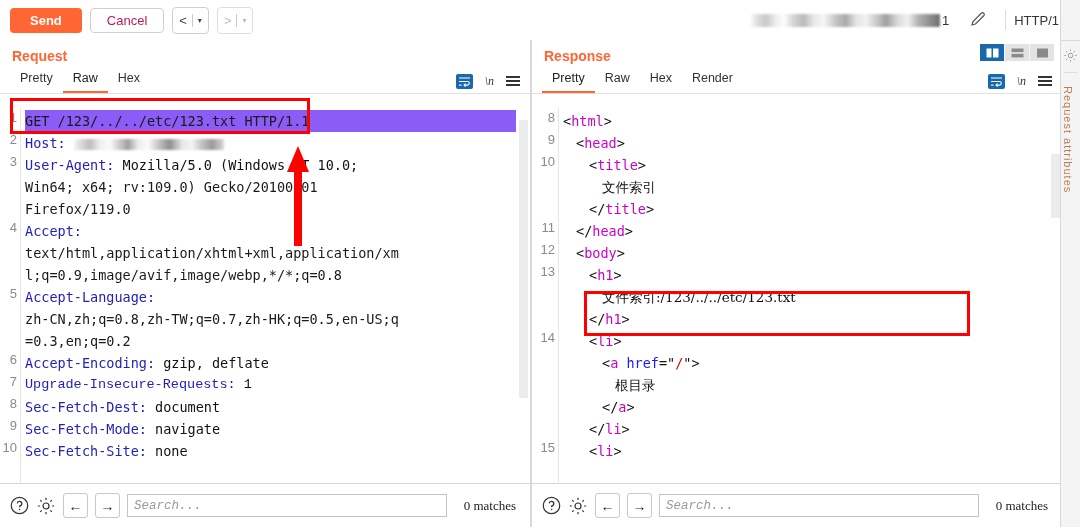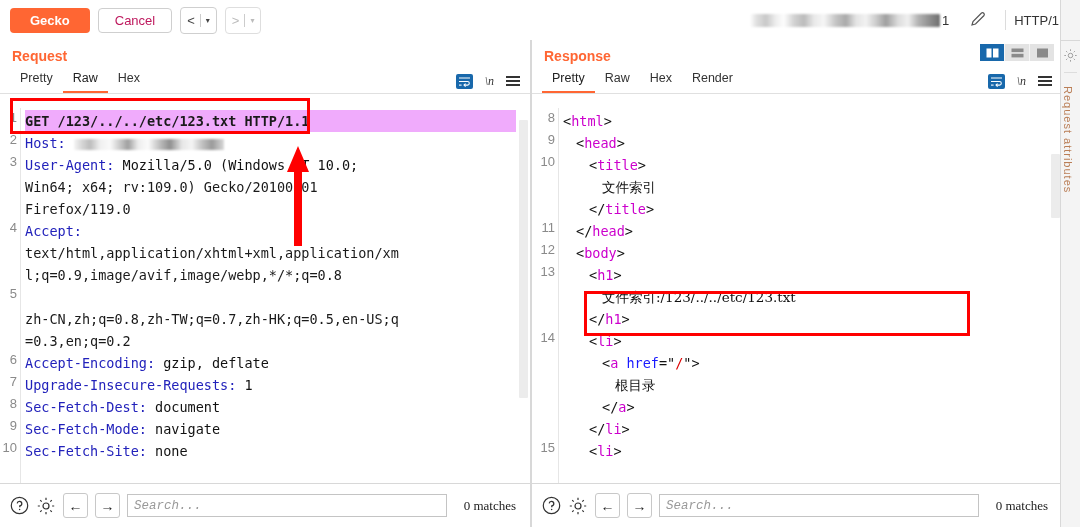--- a/index.html
+++ b/index.html
@@ -116,21 +116,21 @@
     overflow:hidden;
   }
   .ln{
     position:absolute;right:3px;color:#8a8a8a;font-size:13px;
     font-family:"Liberation Sans",sans-serif;text-align:right;
   }
   .row{
     position:absolute;left:4px;right:0;font-size:13.5px;white-space:pre;
     line-height:22px;
   }
-  .row.hl{background:#f0abfc;font-weight:bold;}
+  .row.hl{background:#8b5cf6;}
   .k-hdr{color:#2222bb;}
   .k-val{color:#111;}
   .k-tag{color:#cc00cc;}
   .k-attr{color:#1a1aff;}
   .k-str{color:#dd0000;}
   .k-txt{color:#111;}
   .cjk{font-family:"DejaVu Serif","Liberation Serif",serif;}
 
   .host-blur{
     display:inline-block;width:150px;height:11px;vertical-align:middle;
@@ -190,21 +190,21 @@
   
   .ann-box{position:absolute;border:3px solid #ff0000;box-sizing:border-box;pointer-events:none;}
   .ann-arrow{position:absolute;pointer-events:none;}
 </style>
 </head>
 <body>
 
 <div class="app">
 
   <div class="toolbar">
-    <button class="btn-send">Gecko</button>
+    <button class="btn-send">Send</button>
     <button class="btn-cancel">Cancel</button>
 
     <div class="btn-nav">
       <span>&lt;</span>
       <span class="sep"></span>
       <span class="caret">▾</span>
     </div>
 
     <div class="btn-nav dim">
       <span>&gt;</span>
@@ -271,24 +271,25 @@
         </div>
       <div class="code" id="req-code">
           <div class="row hl" style="top: 2px;">GET /123/../../etc/123.txt HTTP/1.1</div>
           <div class="row" style="top: 24px;"><span class="k-hdr">Host:</span> <span class="host-blur"></span></div>
           <div class="row" style="top: 46px;"><span class="k-hdr">User-Agent:</span><span class="k-val"> Mozilla/5.0 (Windows NT 10.0;</span></div>
           <div class="row" style="top: 68px;">Win64; x64; rv:109.0) Gecko/20100101</div>
           <div class="row" style="top: 90px;">Firefox/119.0</div>
           <div class="row" style="top: 112px;"><span class="k-hdr">Accept:</span><span class="k-val"></span></div>
           <div class="row" style="top: 134px;">text/html,application/xhtml+xml,application/xm</div>
           <div class="row" style="top: 156px;">l;q=0.9,image/avif,image/webp,*/*;q=0.8</div>
+          <div class="row" style="top: 178px;"><span class="k-hdr">Accept-Language:</span><span class="k-val"></span></div>
           <div class="row" style="top: 200px;">zh-CN,zh;q=0.8,zh-TW;q=0.7,zh-HK;q=0.5,en-US;q</div>
           <div class="row" style="top: 222px;">=0.3,en;q=0.2</div>
           <div class="row" style="top: 244px;"><span class="k-hdr">Accept-Encoding:</span><span class="k-val"> gzip, deflate</span></div>
-          <div class="row" style="top: 266px;"><span class="k-hdr">Upgrade-Insecure-Requests:</span><span class="k-val"> 1</span></div>
+          <div class="row" style="top: 266px; font-family: Liberation Mono, monospace;"><span class="k-hdr">Upgrade-Insecure-Requests:</span><span class="k-val"> 1</span></div>
           <div class="row" style="top: 310px;"><span class="k-hdr">Sec-Fetch-Mode:</span><span class="k-val"> navigate</span></div>
           <div class="row" style="top: 288px;"><span class="k-hdr">Sec-Fetch-Dest:</span><span class="k-val"> document</span></div>
           <div class="row" style="top: 332px;"><span class="k-hdr">Sec-Fetch-Site:</span><span class="k-val"> none</span></div>
         </div>
       <div class="vscroll" style="top:12px;height:278px;"></div>
     </div>
 
     <div class="searchbar">
       <span class="sb-ic">
         <svg width="19" height="19" viewBox="0 0 19 19" fill="none" stroke="#333" stroke-width="1.2">

